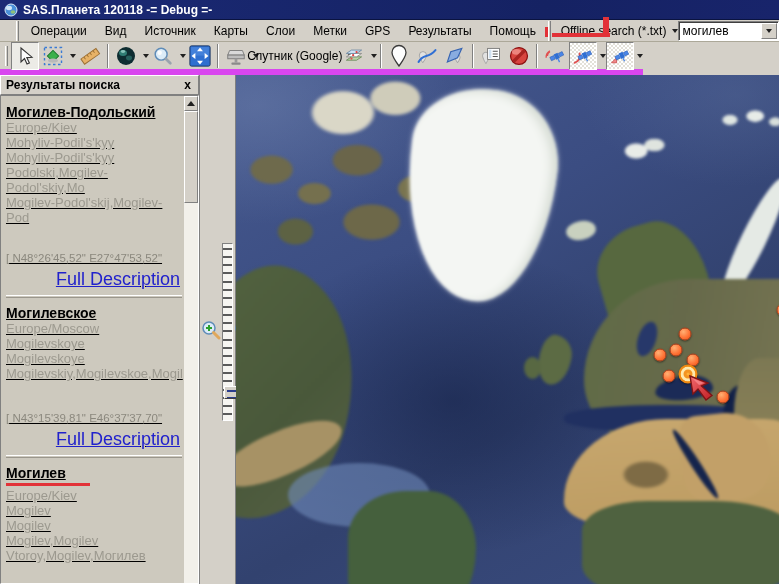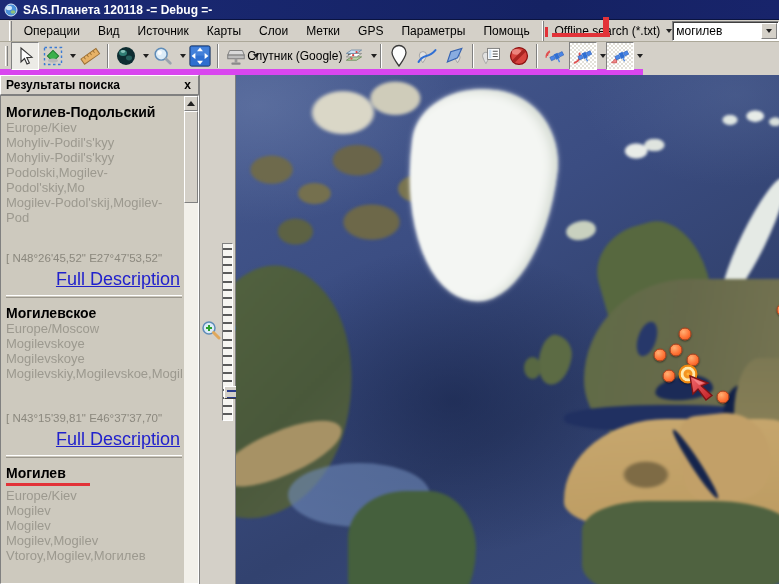--- a/index.html
+++ b/index.html
@@ -5,21 +5,21 @@
   * { box-sizing: border-box; margin:0; padding:0; }
   html,body { width:779px; height:584px; overflow:hidden; }
   body { font-family:"Liberation Sans","DejaVu Sans",sans-serif; background:#d4d0c8; position:relative; font-size:12px; color:#000; }
 
   
   .titlebar { position:absolute; left:0; top:0; width:779px; height:20px;
     background:linear-gradient(90deg, var(--titlebar_navy,#1b2a76) 0%, #152263 70%, #18246b 100%);
     color:#fff; display:flex; align-items:center; gap:5px; padding:0 4px;
     font-weight:bold; font-size:12px; border-bottom:1px solid #0a1340; }
   .menubar { position:absolute; left:0; top:20px; width:779px; height:22px;
-    background:#d4d0c8; display:flex; align-items:center; border-bottom:1px solid #aca899; padding-left:6px; }
+    background:#d4d0c8; display:flex; align-items:center; border-bottom:1px solid #aca899; padding-left:13px; }
   .menu-item { padding:3px 9px; cursor:default; }
   .toolbar { position:absolute; left:0; top:42px; width:643px; height:33px;
     background:#d4d0c8; display:flex; align-items:center; padding-left:2px;
     border-bottom:6px solid #d946ef; }
   .grip { width:3px; height:20px; margin:0 3px; border-left:1px solid #fff;
     border-right:1px solid #808080; }
   .tb-sep { width:2px; height:24px; margin:0 3px; border-left:1px solid #808080; border-right:1px solid #fff; }
   .tb-btn { height:28px; min-width:28px; display:flex; align-items:center; justify-content:center;
     padding:1px 2px; border:1px solid transparent; }
   .tb-btn.pressed { background:#ecebe6; border-color:#808080 #fff #fff #808080; }
@@ -45,21 +45,21 @@
   .ann-tick { position:absolute; left:545px; top:27px; width:3px; height:10px; background:var(--annotation_red,#e23238); }
 
   
   .content { position:absolute; left:0; top:75px; width:779px; height:509px; display:flex; }
 
   .sidebar { width:200px; height:509px; background:#d4d0c8; border-right:1px solid #808080; display:flex; flex-direction:column; }
   .sb-header { height:20px; display:flex; align-items:center; justify-content:space-between;
     padding:0 5px; font-weight:bold; font-size:12px; border:1px solid; border-color:#fff #808080 #808080 #fff; }
   .sb-close { font-weight:bold; font-size:12px; cursor:default; padding:0 2px; }
   .sb-list { flex:1; background:#cdc9be; border:1px solid; border-color:#808080 #fff #fff #808080;
-    position:relative; overflow:hidden; padding:2px 16px 8px 5px; }
+    position:relative; overflow:hidden; padding:2px 16px 8px 5px;text-decoration:underline; }
   .card { position:relative; }
   .card-title { font-size:14px; font-weight:bold; padding-top:6px; }
   .red-underline { width:84px; height:3px; background:var(--annotation_red,#e23238); margin:2px 0 2px 0; }
   .card-line { font-size:13px; color:#9c998f; line-height:15px; }
   .card-coords { font-size:11.5px; color:#8b887e; line-height:15px; }
   .card-link { text-align:right; padding:3px 2px 5px 0; }
   .card-link span { color:var(--link_blue,#2121cc); text-decoration:underline; font-size:18px; cursor:pointer; }
   .card-sep { height:3px; border-top:1px solid #fff; border-bottom:1px solid #9a968c; margin:0 0 1px 0; }
   .c0 .card-coords { margin-top:26px; } .c1 .card-coords { margin-top:30px; }
 
@@ -184,21 +184,21 @@
 
 <div class="menubar">
   <div class="grip"></div>
   <span class="menu-item">Операции</span>
   <span class="menu-item">Вид</span>
   <span class="menu-item">Источник</span>
   <span class="menu-item">Карты</span>
   <span class="menu-item">Слои</span>
   <span class="menu-item">Метки</span>
   <span class="menu-item">GPS</span>
-  <span class="menu-item">Параметры</span>
+  <span class="menu-item">Результаты</span>
   <span class="menu-item">Помощь</span>
   <div class="grip"></div>
   <div class="search-wrap">
     <span class="tb-label">Offline search (*.txt)</span>
     <span class="dd"></span>
   </div>
   <div class="combo">
     <span class="combo-text">могилев</span>
     <span class="combo-btn">
         <span class="dd" style="margin:0"></span>

